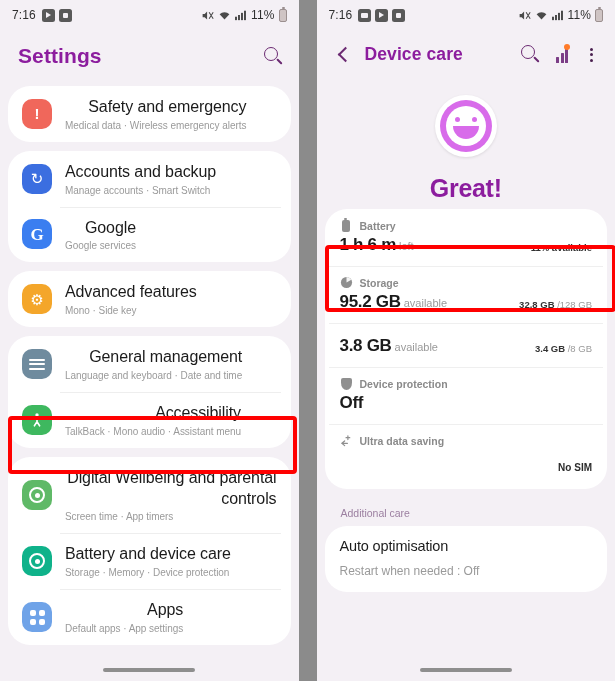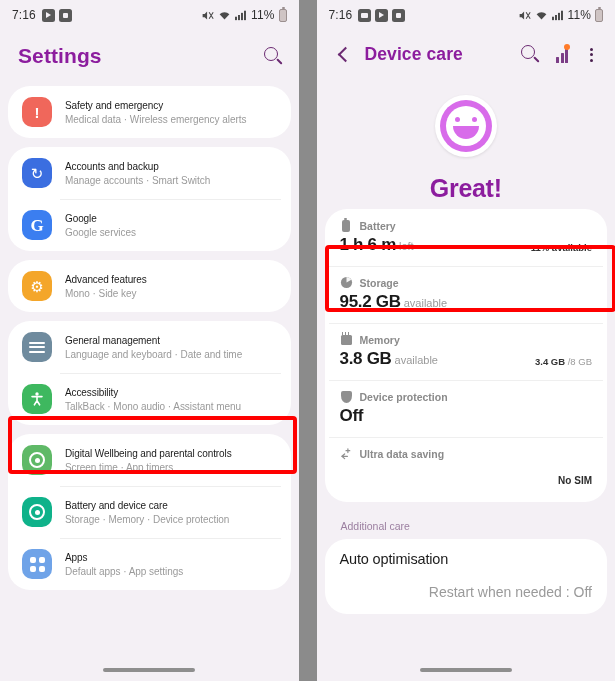--- a/index.html
+++ b/index.html
@@ -113,21 +113,21 @@
     content:''; position: absolute; left: 52px; right: 10px; top: 0;
     height: 1px; background: #eeeeee;
   }
   .row-ico {
     flex: 0 0 auto;
     width: 30px; height: 30px; border-radius: 10px;
     display: flex; align-items: center; justify-content: center;
     color: #fff;
   }
   .row-txt { min-width: 0; }
-  .row-title { font-size: 10px; color: #1b1b1b; line-height: 1.3; letter-spacing: -.1px; }
+  .row-title { font-size: 16px; color: #1b1b1b; line-height: 1.3; letter-spacing: -.1px; text-align: right; }
   .row-sub { font-size: 10px; color: #9a9a9a; margin-top: 2px; letter-spacing: -.05px; }
 
   
   .g-alert { font-size: 15px; font-weight: bold; line-height: 1; }
   .g-sync { font-size: 15px; line-height: 1; }
   .g-google { font-size: 17px; font-weight: bold; line-height: 1; font-family: "Liberation Serif", serif; }
   .g-gear { font-size: 15px; line-height: 1; }
   .g-circle { width: 16px; height: 16px; border: 2px solid #fff; border-radius: 50%;
               display:flex; align-items:center; justify-content:center; }
   .g-circle .d { width: 5px; height: 5px; background: #fff; border-radius: 50%; }
@@ -205,21 +205,21 @@
   }
   .hi-shield {
     width: 11px; height: 12px; background: #8f8f8f;
     border-radius: 2px 2px 50% 50% / 2px 2px 60% 60%;
   }
 
   .section-label {
     font-size: 10.5px; color: #9b7fa0; padding: 9px 16px 7px;
   }
   .addl-title { font-size: 14.5px; color: #1b1b1b; letter-spacing: -.15px; }
-  .addl-sub { font-size: 14px; color: #9a9a9a; margin-top: 17px; text-align: right; }
+  .addl-sub { font-size: 12px; color: #9a9a9a; margin-top: 10px; }
 
   
   .hl {
     position: absolute;
     border: 4px solid #ff0000;
     border-radius: 4px;
     pointer-events: none;
     z-index: 30;
   }
 </style>
@@ -501,30 +501,28 @@
               <svg width="13" height="13" viewBox="0 0 14 14">
                   <circle cx="7" cy="7" r="6" fill="#8f8f8f"></circle>
                   <path d="M7 7 L7 1 A6 6 0 0 1 12.2 4 Z" fill="#f4f4f4"></path>
                 </svg>
             </span>
             <span class="lbl">Storage</span>
           </div>
           <div class="dc-body">
             <span class="dc-val">95.2 GB</span>
             <span class="dc-val"><span class="unit">available</span></span>
+            <span class="dc-meter">
+              <span class="bar"><span class="fill" style="display:block;width:26%;background:#3ed6c0"></span></span>
+              <span class="dc-sub"><b>32.8 GB</b><span> /128 GB</span></span>
+            </span>
           </div>
         </div>
 
         <div class="dc-item">
-          <div class="dc-head">
-            <span class="hi">
-                <span class="hi-mem"></span>
-              </span>
-            <span class="lbl">Memory</span>
-          </div>
           <div class="dc-body">
             <span class="dc-val">3.8 GB</span>
             <span class="dc-val"><span class="unit">available</span></span>
             <span class="dc-meter">
               <span class="bar"><span class="fill" style="display:block;width:43%;background:#3b82e8"></span></span>
               <span class="dc-sub"><b>3.4 GB</b><span> /8 GB</span></span>
             </span>
           </div>
         </div>
 

